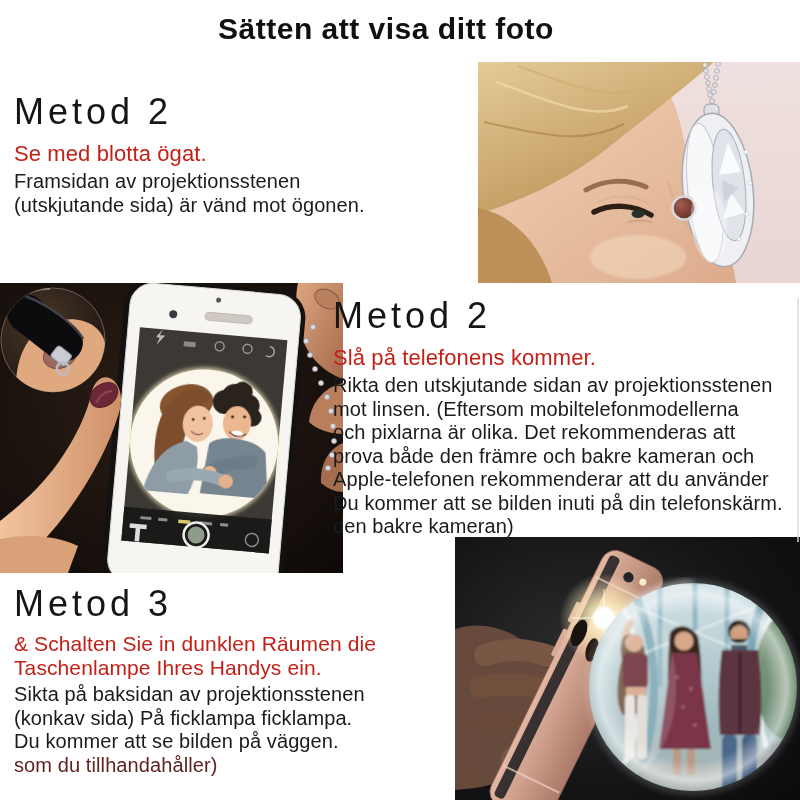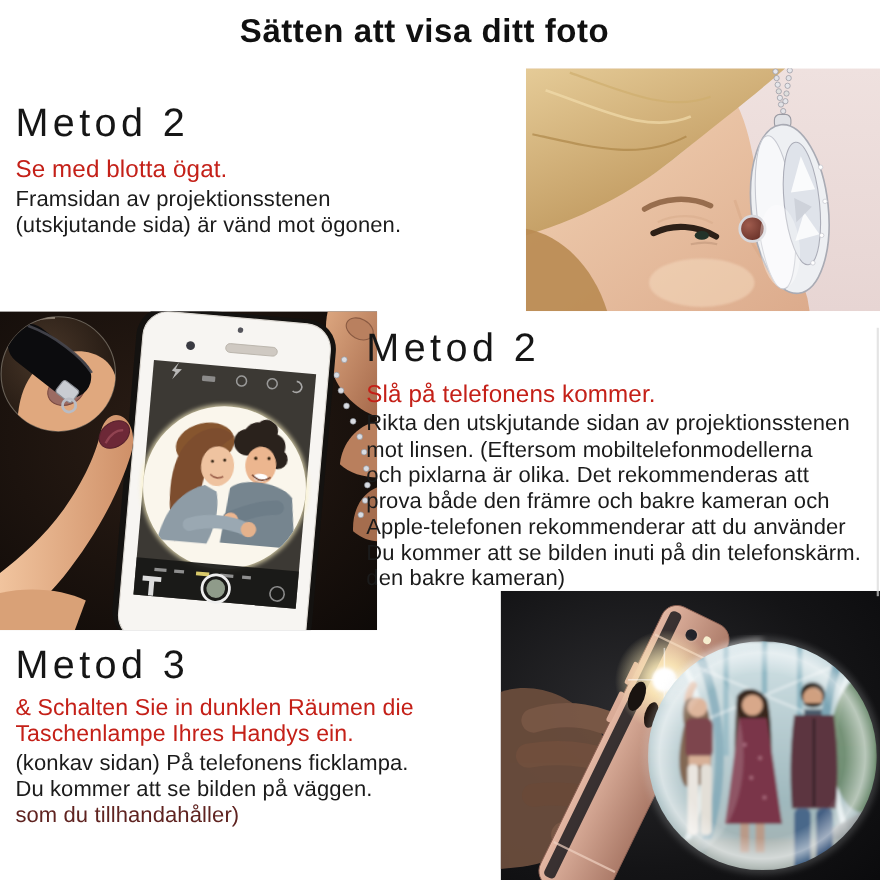--- a/index.html
+++ b/index.html
@@ -390,18 +390,19 @@
     <circle cx="238" cy="150" r="104" fill="url(#projrim)"></circle>
     <path d="M150 100 A104 104 0 0 1 238 46" stroke="#ffffff" stroke-width="7" fill="none" opacity="0.4" filter="url(#p3blur2)"></path>
   </g>
 </svg>
 </div>
 
 <div id="m3" class="method">
   <div class="m-heading">Metod 3</div>
   <div class="line sub3">&amp; Schalten Sie in dunklen Räumen die</div>
   <div class="line sub3 last">Taschenlampe Ihres Handys ein.</div>
-  <div class="line">(konkav sidan) På telefonens ficklampa.</div>
+  <div class="line">Sikta på baksidan av projektionsstenen</div>
+  <div class="line">(konkav sida) På ficklampa ficklampa.</div>
   <div class="line">Du kommer att se bilden på väggen.</div>
   <div class="line note">som du tillhandahåller)</div>
 </div>
 
 <div class="edge-line"></div>
 
 </body></html>

